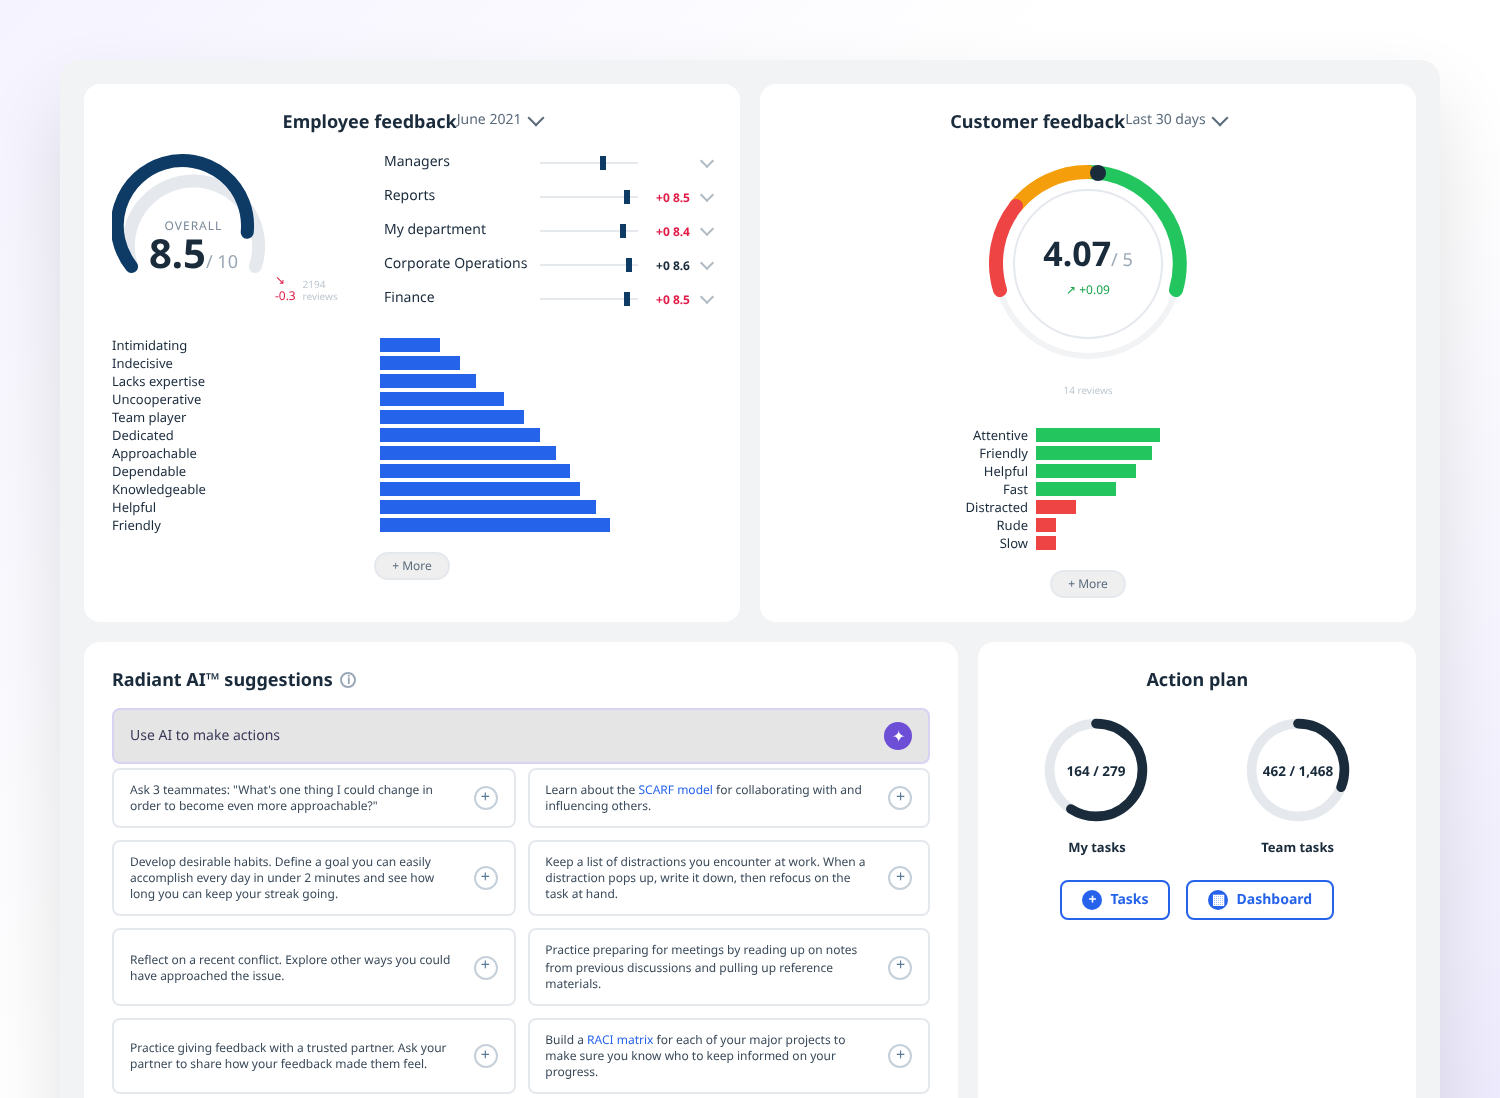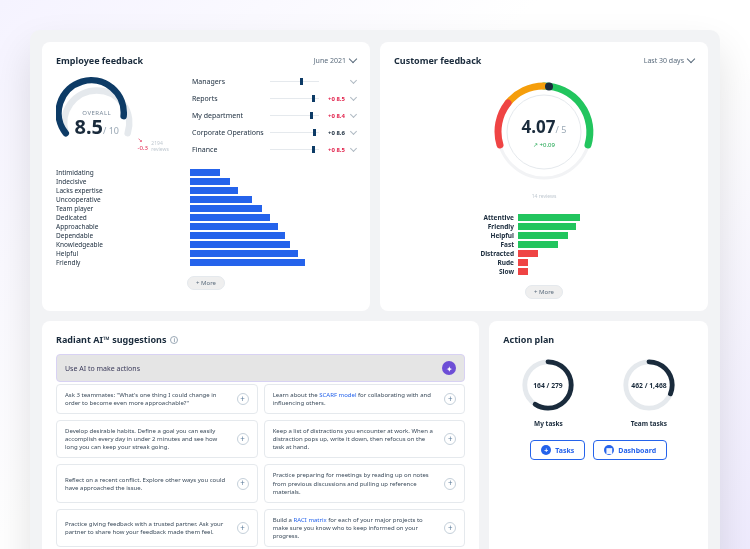--- a/index.html
+++ b/index.html
@@ -1,19 +1,19 @@
 <!DOCTYPE html>
 <html><head>
 <meta charset="utf-8">
 <style>
 *{box-sizing:border-box;margin:0;padding:0;font-family:system-ui,-apple-system,Segoe UI,Roboto,sans-serif}
 body{background:linear-gradient(135deg,#f5f3ff 0%,#ffffff 40%,#ffffff 60%,#ede9fe 100%);padding:30px;min-height:549px}
 .dashboard{background:#f2f3f5;border-radius:10px;padding:12px;display:grid;grid-template-columns:1fr 1fr;gap:10px;box-shadow:0 20px 40px rgba(0,0,0,.12);width:690px;margin:0 auto}
 .card{background:#fff;border-radius:8px;padding:12px 14px}
-.card-hd{display:flex;align-items:center;justify-content:space-between;margin-bottom:10px}
+.card-hd{display:flex;align-items:center;justify-content:center;margin-bottom:10px}
 .card-hd h3{font-size:9px;font-weight:700;color:#1a2b3c}
 .period{font-size:7px;color:#5a6b7c;display:flex;align-items:center;gap:4px}
 .chev{width:6px;height:6px;border-right:1px solid #5a6b7c;border-bottom:1px solid #5a6b7c;transform:rotate(45deg);margin-top:-3px}
 .ef-top{display:flex;gap:16px;margin-bottom:14px;align-items:flex-start}
 .gauge-wrap{display:flex;flex-direction:row;align-items:flex-end;width:120px}
 .gauge{position:relative;width:100px;height:75px}
 .gauge svg{width:100%;height:100%}
 .gauge-lbl{font-size:6px;color:#7a8a9a;letter-spacing:.5px;margin-top:4px}
 .gauge-score{font-size:20px;font-weight:700;color:#1a2b3c;line-height:1}
 .gauge-max{font-size:9px;color:#9aa8b5;font-weight:400}
@@ -33,21 +33,21 @@
 .trait{display:flex;align-items:center;gap:4px;width:100%}
 .trait-lbl{flex:0 0 130px;text-align:left;font-size:6.5px;font-weight:400;color:#1a2b3c}
 .trait-bar{height:7px;background:#2563eb}
 .more{margin-top:6px;font-size:6px;color:#5a6b7c;border:1px solid #e5e9ed;border-radius:8px;padding:2px 8px;cursor:pointer}
 .cf-top{display:flex;flex-direction:column;align-items:center;margin-bottom:14px}
 .cf-gauge{position:relative;width:110px;height:110px}
 .cf-gauge svg{width:100%;height:100%}
 .cf-center{position:absolute;inset:0;display:flex;flex-direction:column;align-items:center;justify-content:center}
 .cf-traits{display:flex;flex-direction:column;gap:3px;align-items:center}
 .cf-trait{display:flex;align-items:center;gap:4px;width:100%}
-.cf-trait-lbl{flex:0 0 120px;text-align:right;font-size:6.5px;font-weight:700;color:#1a2b3c}
+.cf-trait-lbl{flex:0 0 120px;text-align:right;font-size:6.5px;font-weight:400;color:#1a2b3c}
 .cf-bar{height:7px}
 .bar-g{background:#22c55e}.bar-r{background:#ef4444}
 .bottom{grid-column:1/3;display:grid;grid-template-columns:2fr 1fr;gap:10px}
 .ai-head{display:flex;align-items:center;gap:4px;font-size:9px;font-weight:700;color:#1a2b3c;margin-bottom:8px}
 .info{width:8px;height:8px;border:1px solid #9aa8b5;border-radius:50%;font-size:6px;color:#9aa8b5;display:inline-flex;align-items:center;justify-content:center}
 .ai-first{background:#e5e5e5;border:1px solid #d8d2f3;border-radius:4px;padding:6px 8px;display:flex;align-items:center;justify-content:space-between;font-size:7px;color:#3a3a5a;margin-bottom:2px;cursor:pointer}
 .ai-star{width:14px;height:14px;background:#6d4ed6;border-radius:50%;display:flex;align-items:center;justify-content:center;color:#fff;font-size:8px}
 .ai-grid{display:grid;grid-template-columns:1fr 1fr;gap:6px}
 .ai-item{border:1px solid #e5e9ed;border-radius:4px;padding:6px 8px;display:flex;align-items:center;gap:6px;font-size:6px;color:#3a4a5a;line-height:1.35;cursor:pointer}
 .ai-item .plus{margin-left:auto;flex:0 0 auto;width:12px;height:12px;border:1px solid #c5d0da;border-radius:50%;display:flex;align-items:center;justify-content:center;font-size:8px;color:#5a7a99}

